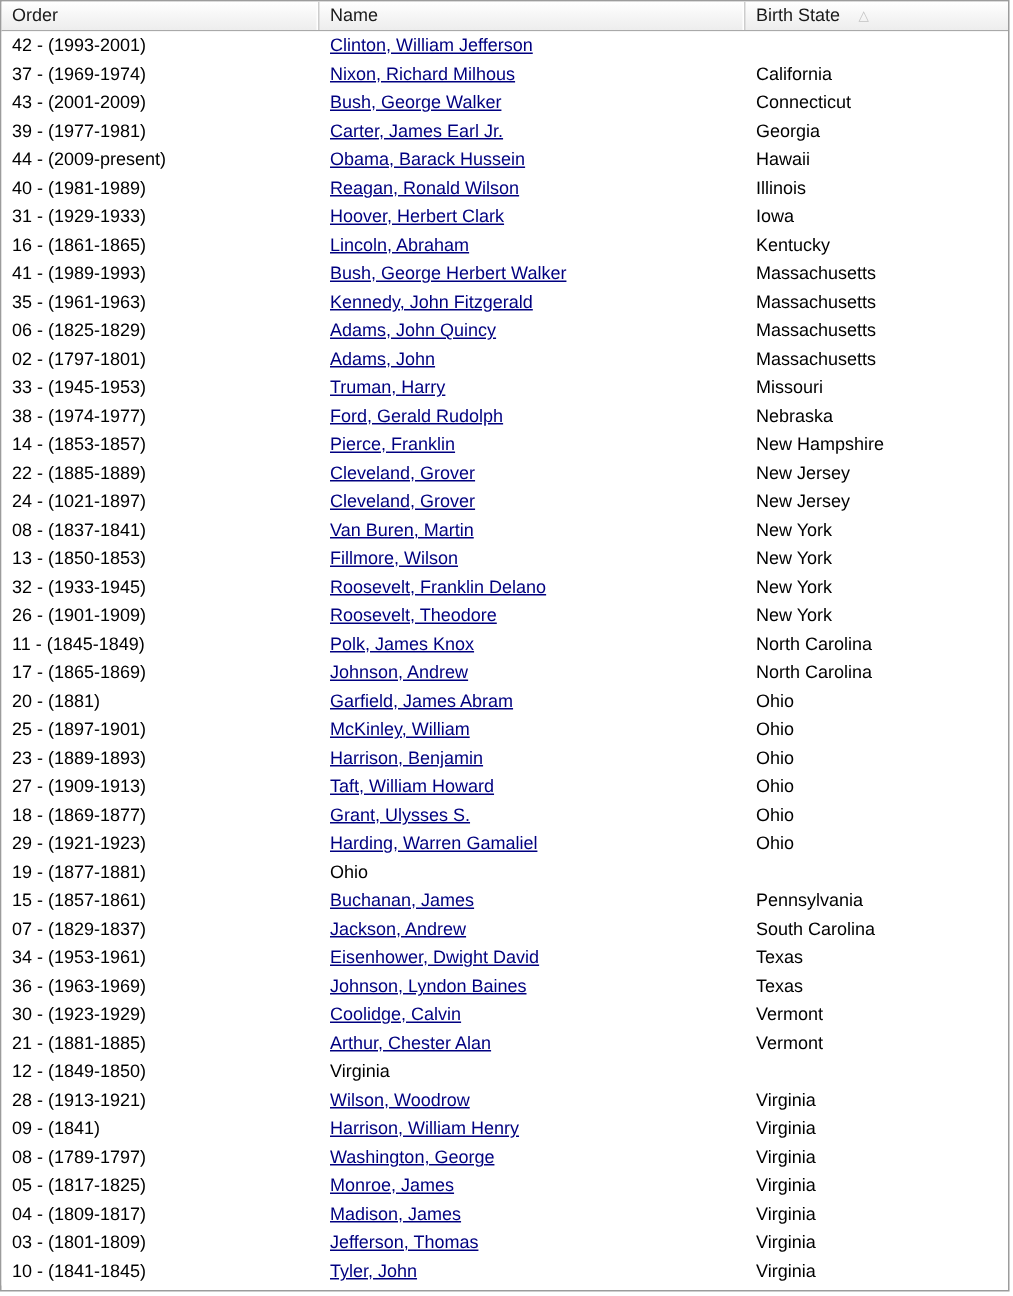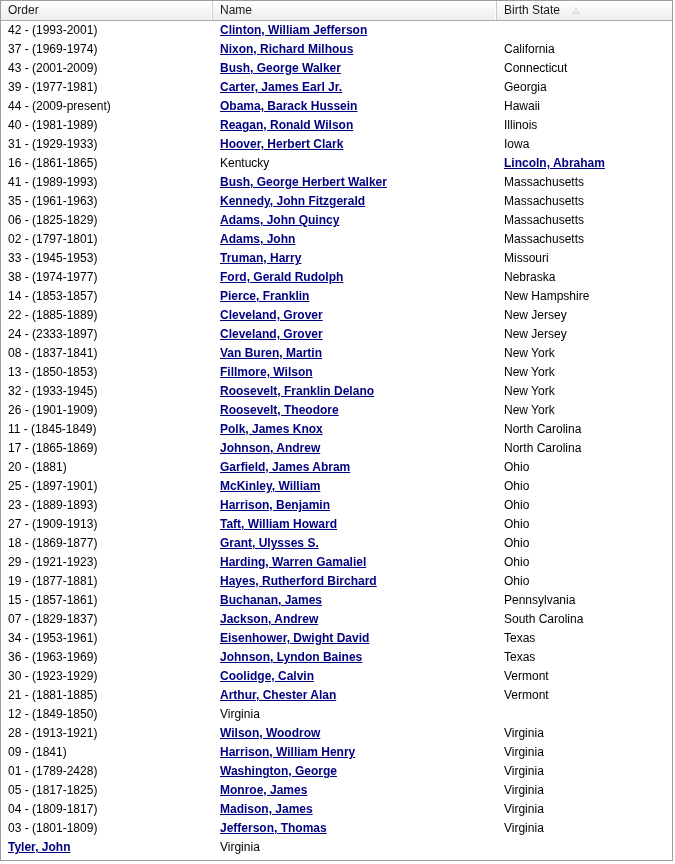--- a/index.html
+++ b/index.html
@@ -69,21 +69,21 @@
     background: #ffffff;
   }
   .cell {
     box-sizing: border-box;
     padding-left: 7px;
     white-space: nowrap;
     overflow: hidden;
   }
   a.name-link {
     color: var(--link-color, #000080);
-    font-weight: bold;
+    font-weight: normal;
     text-decoration: underline;
     cursor: pointer;
   }
 </style>
 </head>
 <body>
 
 <div class="canvas">
   <div class="listview">
 
@@ -151,24 +151,24 @@
   <div class="row">
     <div class="cell">31 - (1929-1933)</div>
     <div class="cell">
       <a class="name-link">Hoover, Herbert Clark</a>
     </div>
     <div class="cell">Iowa</div>
   </div>
 
   <div class="row">
     <div class="cell">16 - (1861-1865)</div>
+    <div class="cell">
+      <a class="name-link">Lincoln, Abraham</a>
+    </div>
     <div class="cell">Kentucky</div>
-    <div class="cell">
-      <a class="name-link">Lincoln, Abraham</a>
-    </div>
   </div>
 
   <div class="row">
     <div class="cell">41 - (1989-1993)</div>
     <div class="cell">
       <a class="name-link">Bush, George Herbert Walker</a>
     </div>
     <div class="cell">Massachusetts</div>
   </div>
 
@@ -222,21 +222,21 @@
 
   <div class="row">
     <div class="cell">22 - (1885-1889)</div>
     <div class="cell">
       <a class="name-link">Cleveland, Grover</a>
     </div>
     <div class="cell">New Jersey</div>
   </div>
 
   <div class="row">
-    <div class="cell">24 - (2333-1897)</div>
+    <div class="cell">24 - (1021-1897)</div>
     <div class="cell">
       <a class="name-link">Cleveland, Grover</a>
     </div>
     <div class="cell">New Jersey</div>
   </div>
 
   <div class="row">
     <div class="cell">08 - (1837-1841)</div>
     <div class="cell">
       <a class="name-link">Van Buren, Martin</a>
@@ -327,23 +327,20 @@
   <div class="row">
     <div class="cell">29 - (1921-1923)</div>
     <div class="cell">
       <a class="name-link">Harding, Warren Gamaliel</a>
     </div>
     <div class="cell">Ohio</div>
   </div>
 
   <div class="row">
     <div class="cell">19 - (1877-1881)</div>
-    <div class="cell">
-      <a class="name-link">Hayes, Rutherford Birchard</a>
-    </div>
     <div class="cell">Ohio</div>
   </div>
 
   <div class="row">
     <div class="cell">15 - (1857-1861)</div>
     <div class="cell">
       <a class="name-link">Buchanan, James</a>
     </div>
     <div class="cell">Pennsylvania</div>
   </div>
@@ -403,21 +400,21 @@
 
   <div class="row">
     <div class="cell">09 - (1841)</div>
     <div class="cell">
       <a class="name-link">Harrison, William Henry</a>
     </div>
     <div class="cell">Virginia</div>
   </div>
 
   <div class="row">
-    <div class="cell">01 - (1789-2428)</div>
+    <div class="cell">08 - (1789-1797)</div>
     <div class="cell">
       <a class="name-link">Washington, George</a>
     </div>
     <div class="cell">Virginia</div>
   </div>
 
   <div class="row">
     <div class="cell">05 - (1817-1825)</div>
     <div class="cell">
       <a class="name-link">Monroe, James</a>
@@ -435,20 +432,21 @@
 
   <div class="row">
     <div class="cell">03 - (1801-1809)</div>
     <div class="cell">
       <a class="name-link">Jefferson, Thomas</a>
     </div>
     <div class="cell">Virginia</div>
   </div>
 
   <div class="row">
+    <div class="cell">10 - (1841-1845)</div>
     <div class="cell">
       <a class="name-link">Tyler, John</a>
     </div>
     <div class="cell">Virginia</div>
   </div>
 </div>
 
   </div>
 </div>
 

